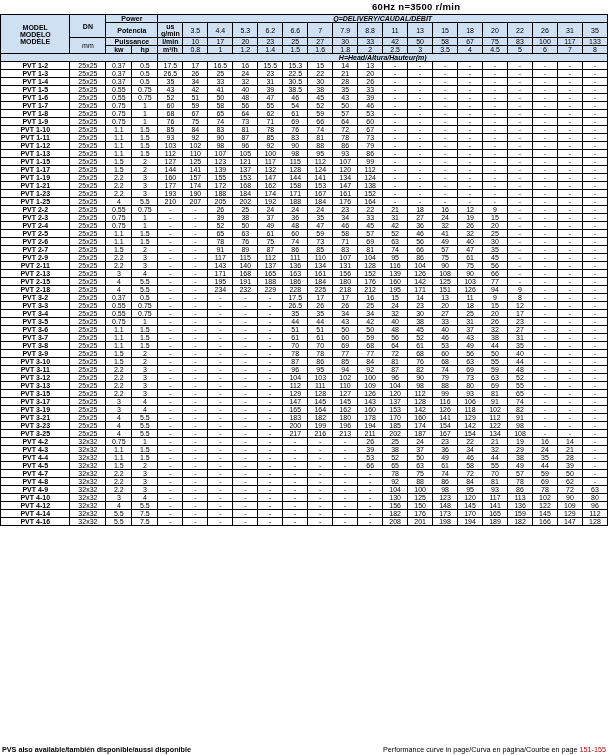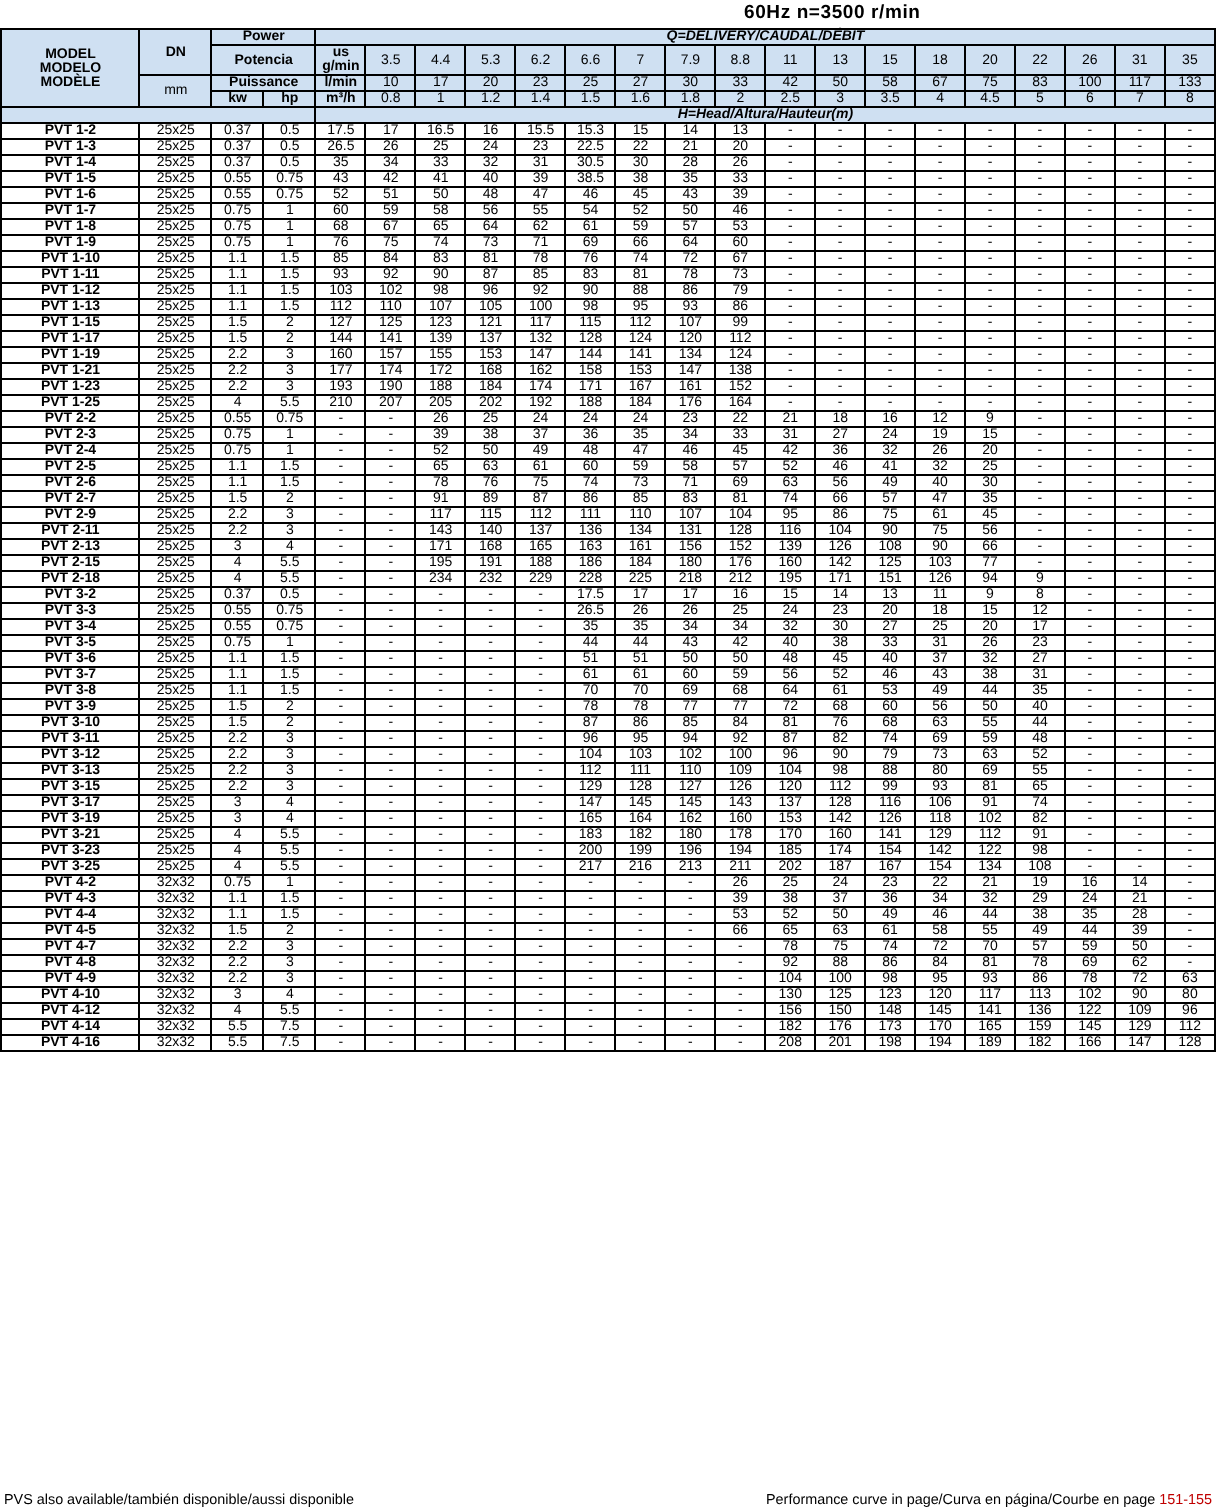--- a/index.html
+++ b/index.html
@@ -11,21 +11,21 @@
   .modelcell{font-weight:bold;font-size:8px;}
   .dncell{font-weight:bold;font-size:8px;}
   .powercell{font-weight:bold;font-size:8px;}
   .qhead{font-weight:bold;font-size:7.5px;font-style:italic;}
   .hhead{font-weight:bold;font-size:7px;font-style:italic;}
   .rowlabel{font-weight:bold;font-size:7.5px;text-align:left;padding-left:4px;}
   .dn{font-size:7px;}
   .num{font-size:6.6px;}
   .units{font-size:5.8px;font-weight:bold;}
   .footer{position:absolute;bottom:0;left:0;width:608px;height:14px;}
-  .footleft{position:absolute;left:2px;bottom:1px;font-size:7.2px;font-weight:normal;}
+  .footleft{position:absolute;left:2px;bottom:1px;font-size:7.2px;font-weight:bold;}
   .footright{position:absolute;right:2px;bottom:1px;font-size:7.2px;font-weight:normal;}
   .pgnum{color:#c00000;}
   .topbar{height:14px;position:relative;}
   .topbar .freq{position:absolute;left:372px;top:1px;font-size:9.5px;font-weight:bold;letter-spacing:0.3px;text-align:right;}
   .lblcell{font-size:7.5px;font-weight:bold;}
 </style>
 </head>
 <body>
 
 <div class="sheet">

